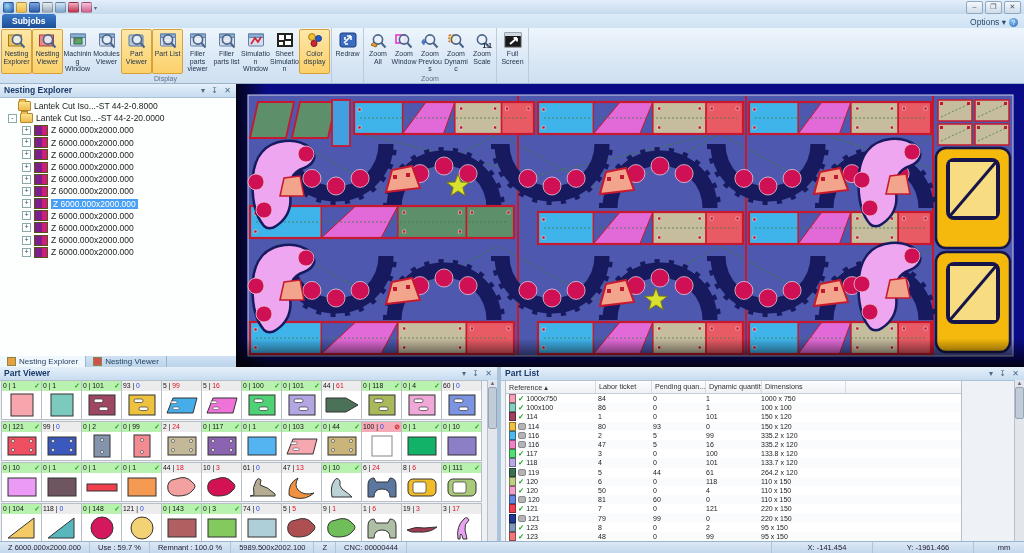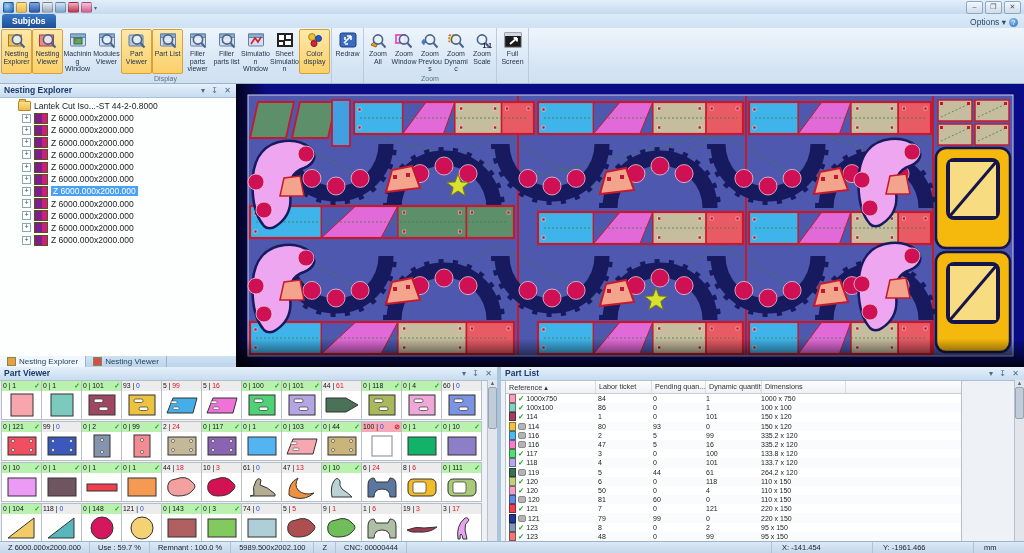--- a/index.html
+++ b/index.html
@@ -115,21 +115,21 @@
     border-radius:2px;display:inline-block;}
   .plscroll{position:absolute;right:0;top:13px;width:9px;bottom:0;background:#e2e6ec;
     border-left:1px solid #b8c0cc;font-size:6px;color:#667;text-align:center;}
   
   .statusbar{position:absolute;left:0;top:541px;width:1024px;height:12px;
     background:linear-gradient(#dce9f6,#c2d6ea);border-top:1px solid #9ab4cc;
     font-size:7.5px;color:#223;display:flex;align-items:center;}
   .statusbar .seg{padding:0 8px;border-right:1px solid #b0c4d8;height:100%;
     line-height:12px;white-space:nowrap;}
   .statusbar .spacer{flex:1;border-right:1px solid #b0c4d8;height:100%;}
-  .statusbar .segr{width:90px;text-align:left;padding-left:10px;border-right:1px solid #b0c4d8;
+  .statusbar .segr{width:90px;text-align:center;padding-left:10px;border-right:1px solid #b0c4d8;
     height:100%;line-height:12px;}
 </style>
 </head>
 <body>
 
 <div id="app">
 
   <div class="titlebar">
     <div class="qat">
       <span class="chip" style="background:radial-gradient(circle at 35% 30%,#9ad0f2,#1a5ab0)"></span>
@@ -336,20 +336,25 @@
   <div class="explorer">
     <div class="phead">
       <span>Nesting Explorer</span>
       <span class="pbtns"><span>▾</span> <span>↧</span> <span>✕</span></span>
     </div>
     <div class="tree" id="tree">
         <div class="trow">
           <span style="width:18px"></span>
           <span class="tfold"></span>
           <span class="tlabel">Lantek Cut Iso...-ST 44-2-0.8000</span>
+        </div>
+        <div class="trow">
+          <span class="texp">-</span>
+          <span class="tfold"></span>
+          <span class="tlabel">Lantek Cut Iso...-ST 44-2-20.0000</span>
         </div>
         <div class="trow">
           <span class="indent"></span>
           <span class="texp">+</span>
           <span class="tsheet"></span>
           <span class="tlabel">Z 6000.000x2000.000</span>
         </div>
         <div class="trow">
           <span class="indent"></span>
           <span class="texp">+</span>

